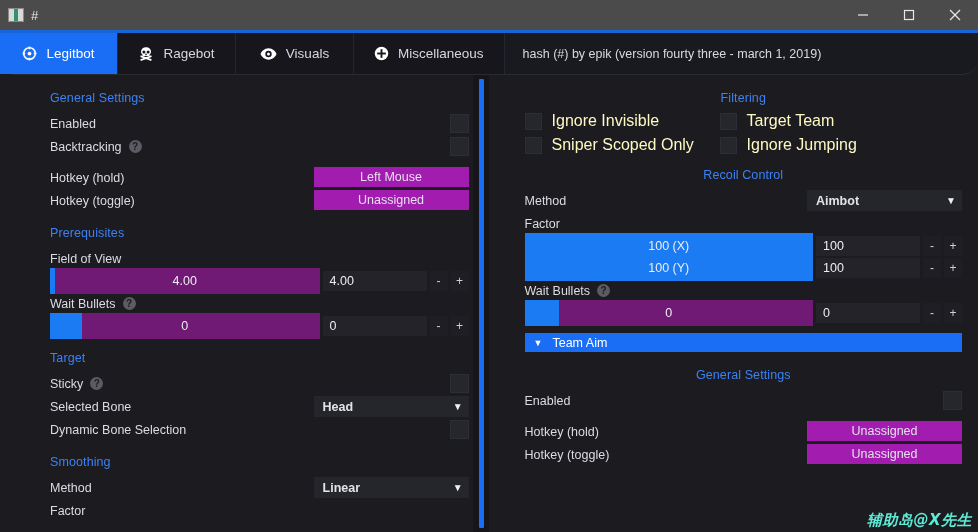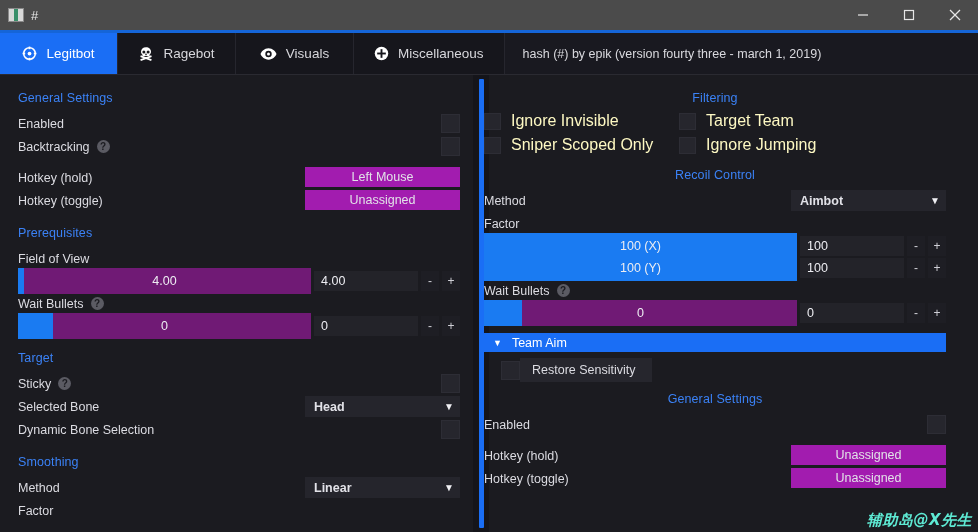--- a/index.html
+++ b/index.html
@@ -39,40 +39,42 @@
 
   
   .accentrule { height: 3px; background: #1565d8; flex: 0 0 3px; }
 
   
   .tabbar {
     height: 42px; flex: 0 0 42px;
     background: #191920;
     display: flex; align-items: stretch;
     border-bottom: 1px solid #2a2a31;
+    border-radius: 16px;
   }
   .tab {
     display: flex; align-items: center; justify-content: center;
     gap: 9px; padding: 0 20px; min-width: 118px;
     color: #d7d7dc; font-size: 13.5px;
     border-right: 1px solid #26262e;
     background: #16161c;
   }
   .tab .glyph { display: flex; align-items: center; }
   .tab.active { background: #1a6ef5; color: #ffffff; }
   .version {
     display: flex; align-items: center; padding-left: 18px;
     color: #d9d9de; font-size: 12.5px; white-space: nowrap;
   }
 
   
   .panes { flex: 1; display: flex; position: relative; overflow: hidden; }
   .pane {
     width: 473px; position: relative; padding: 10px 13px 0 18px;
     overflow: hidden;
+    margin-left: 32px;
   }
   .pane.right { width: 489px; padding-left: 11px; padding-right: 16px; text-align: center; }
 
   .divider {
     position: absolute; left: 473px; top: 0; bottom: 0; width: 16px;
     background: #15151a;
   }
   .divider .track {
     position: absolute; left: 6px; top: 4px; bottom: 4px; width: 5px;
     background: #1a6ef5; border-radius: 1px;
@@ -440,24 +442,20 @@
         <div class="numbox">0</div>
         <div class="stepper">-</div>
         <div class="stepper">+</div>
       </div>
 
       <div class="collapse">
         <span class="caret">▼</span>
         <span class="t">Team Aim</span>
       </div>
 
-      <div class="ind-row">
-        <span class="box"></span>
-        <span class="t">Restore Sensitivity</span>
-      </div>
 
       <div class="gap-sm"></div>
 
       <div class="section-title">General Settings</div>
 
       <div class="row">
         <span class="label">Enabled</span>
         <span class="cb-right"></span>
       </div>
 

